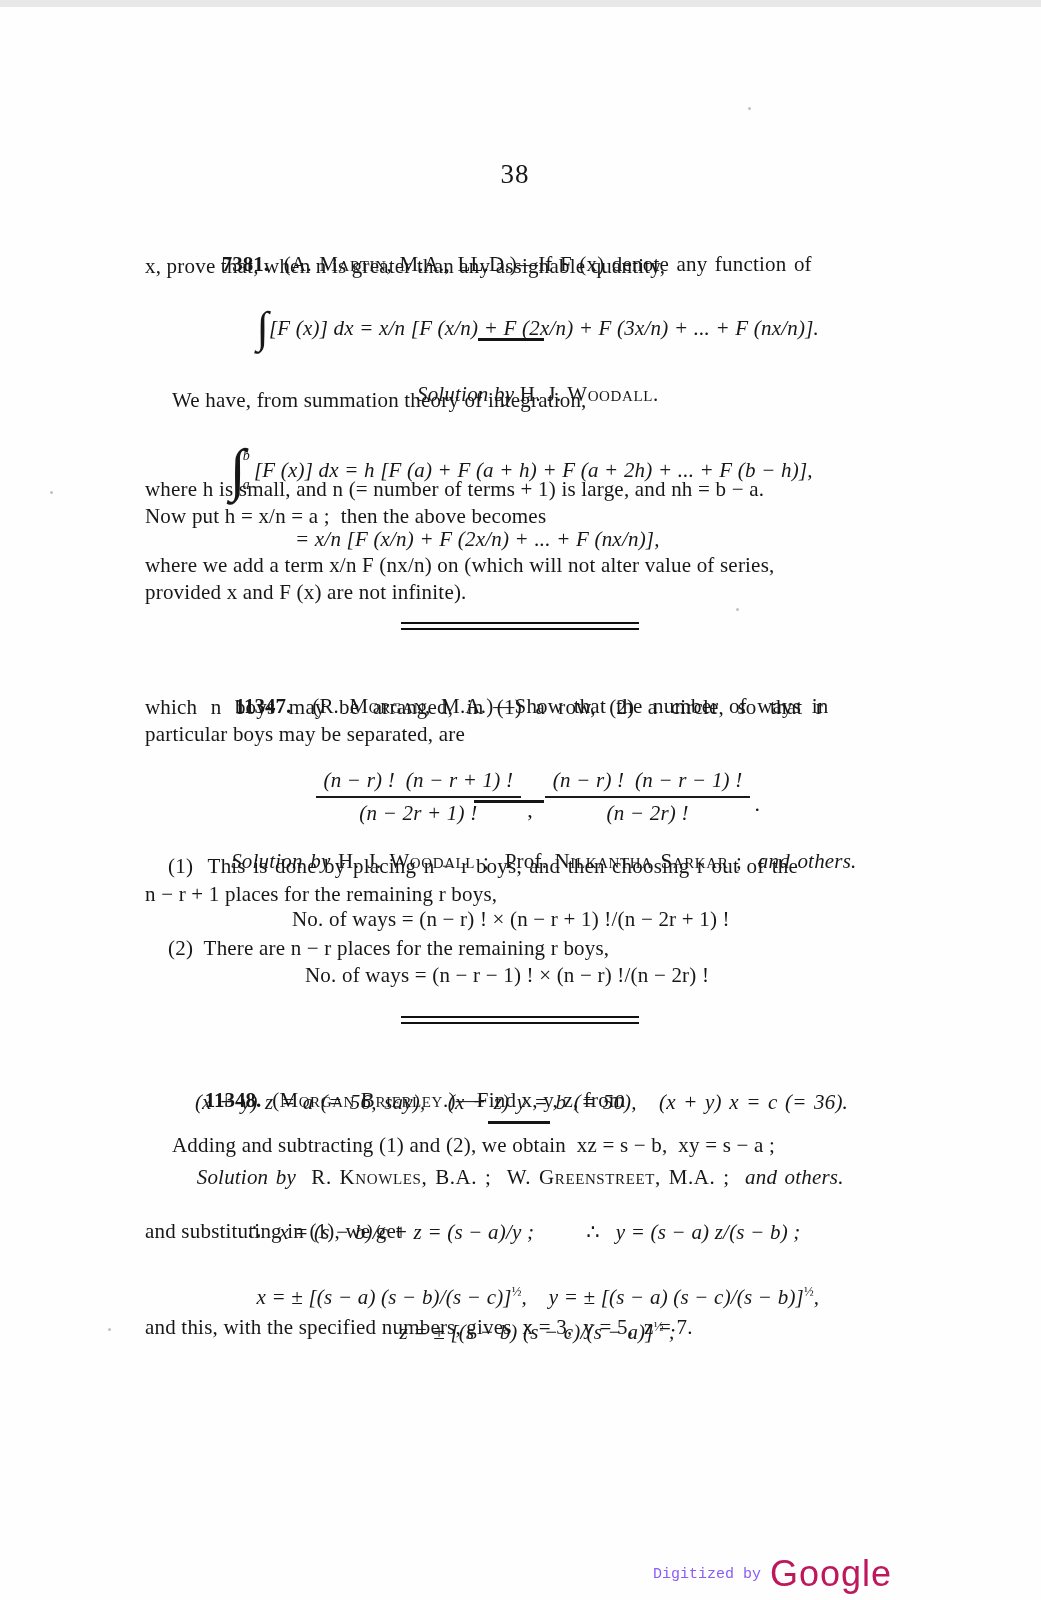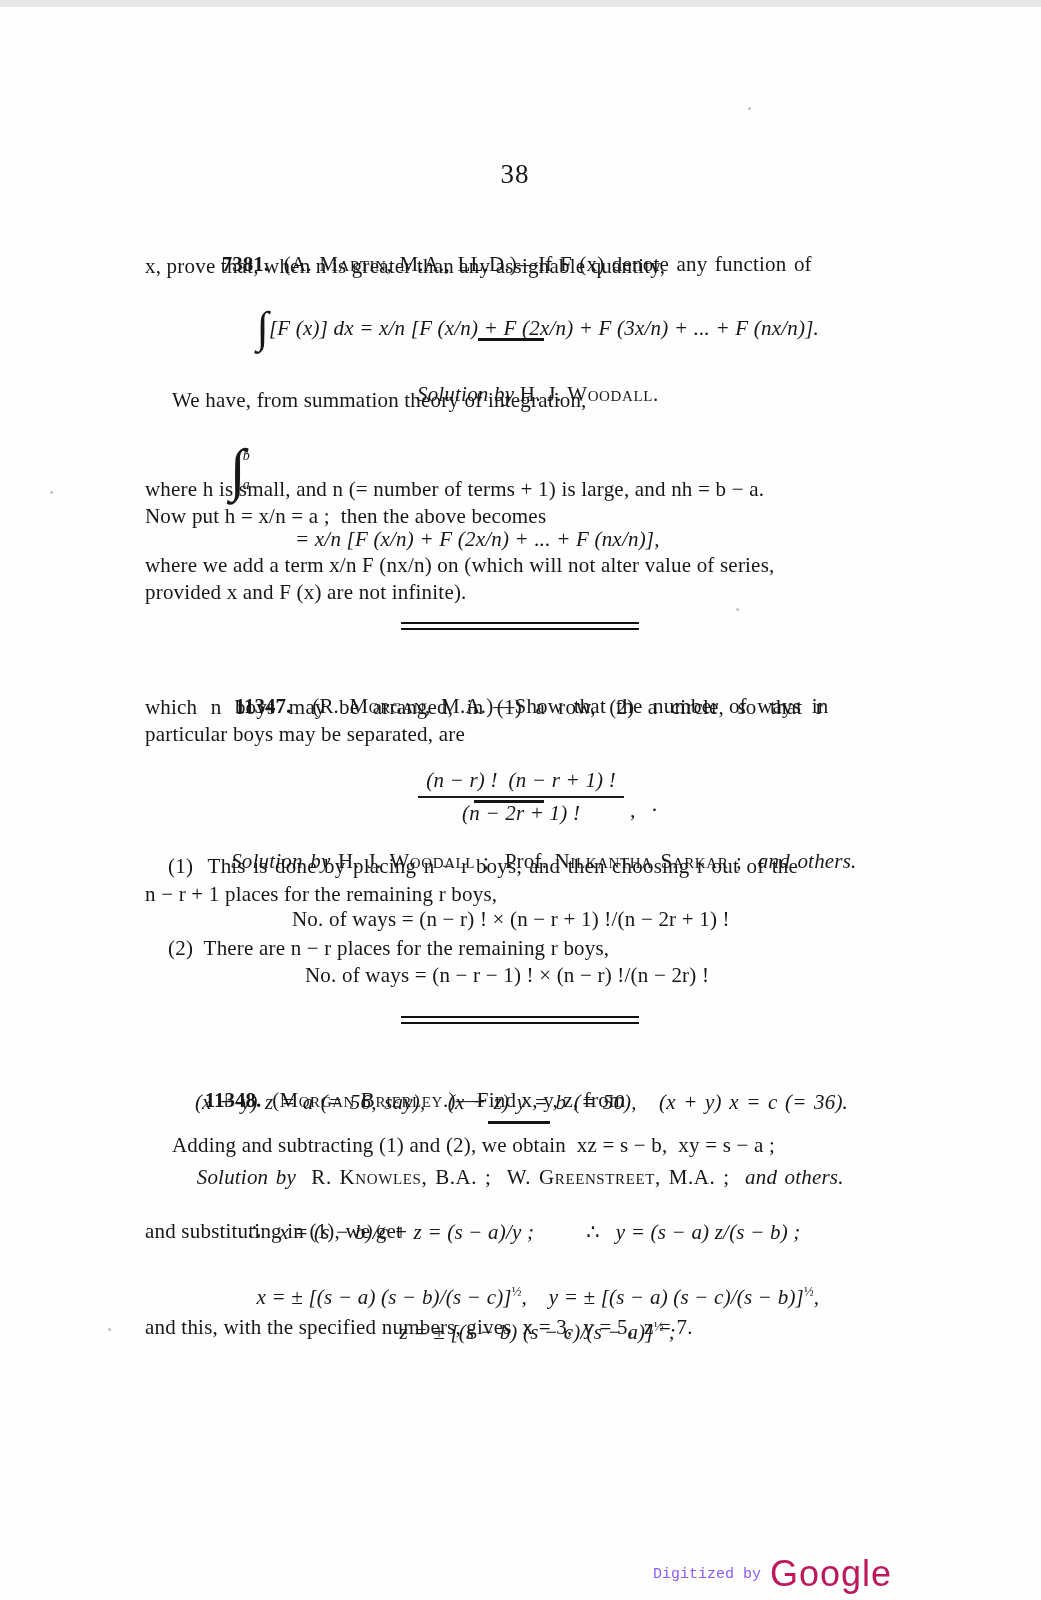--- a/index.html
+++ b/index.html
@@ -79,41 +79,41 @@
 
     <div class="rule-s" style="top:331px; left:478px; width:66px"></div>
 
     <div class="line ctr" style="top:347px">
       <span class="solby">Solution by </span><span class="sc">H. J. Woodall.</span>
     </div>
 
     <div class="line" style="top:380px; left:172px">We have, from summation theory of integration,</div>
 
     <div class="line" style="top:406px; left:197px; height:62px">
-      <span class="intwrap"><span class="int2">∫</span><span class="lims"><span>b</span><span>a</span></span></span>
+      <span class="intwrap"><span class="int2">∫</span><span class="lims"><span>b</span><span>a</span></span></span><span class="eq eqmid">[F (x)] dx = h [F (a) + F (a + h) + F (a + 2h) + ... + F (b − h)],</span>
     </div>
 
     <div class="line" style="top:469px">where h is small, and n (= number of terms + 1) is large, and nh = b − a.</div>
     <div class="line" style="top:496px">Now put h = x/n = a ;  then the above becomes</div>
     <div class="line eq" style="top:519px; left:295px">= x/n [F (x/n) + F (2x/n) + ... + F (nx/n)],</div>
     <div class="line" style="top:545px">where we add a term x/n F (nx/n) on (which will not alter value of series,</div>
     <div class="line" style="top:572px">provided x and F (x) are not infinite).</div>
   </div>
 
   <div class="rule-d" style="top:615px; left:401px"></div>
 
   <div>
     <div class="line ws2" style="top:659px; left:172px">
       <span class="num">11347.</span><span>  (R. </span><span class="sc">Morgan</span><span>, M.A.)—Show that the number of ways in</span>
     </div>
     <div class="line ws3" style="top:687px">which n boys may be arranged, in (1) a row, (2) a circle, so that r</div>
     <div class="line" style="top:714px">particular boys may be separated, are</div>
 
     <div class="line ctr" style="top:733px; height:54px">
-      <span class="frac"><span class="fnum eq">(n − r) !  (n − r + 1) !</span><span class="fden eq">(n − 2r + 1) !</span></span><span class="fsep">,</span><span class="fend">.</span>
+      <span class="frac"><span class="fnum eq">(n − r) !  (n − r + 1) !</span><span class="fden eq">(n − 2r + 1) !</span></span><span class="fsep">,</span><span class="frac"><span class="fnum eq">(n − r) !  (n − r − 1) !</span><span class="fden eq">(n − 2r) !</span></span><span class="fend">.</span>
     </div>
 
     <div class="rule-s" style="top:793px; left:474px; width:70px"></div>
 
     <div class="line ctr ws1" style="top:814px">
       <span class="solby">Solution by </span><span class="sc">H. J. Woodall ; </span><span> Prof. </span><span class="sc">Nilkantha Sarkar ; </span><span class="solby"> and others.</span>
     </div>
 
     <div class="line ws1" style="top:846px; left:168px">(1)  This is done by placing n − r boys, and then choosing r out of the</div>
     <div class="line" style="top:874px">n − r + 1 places for the remaining r boys,</div>

